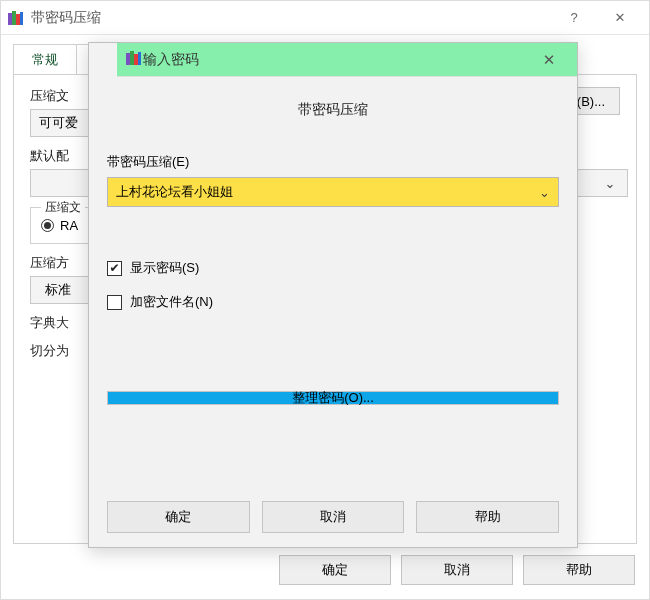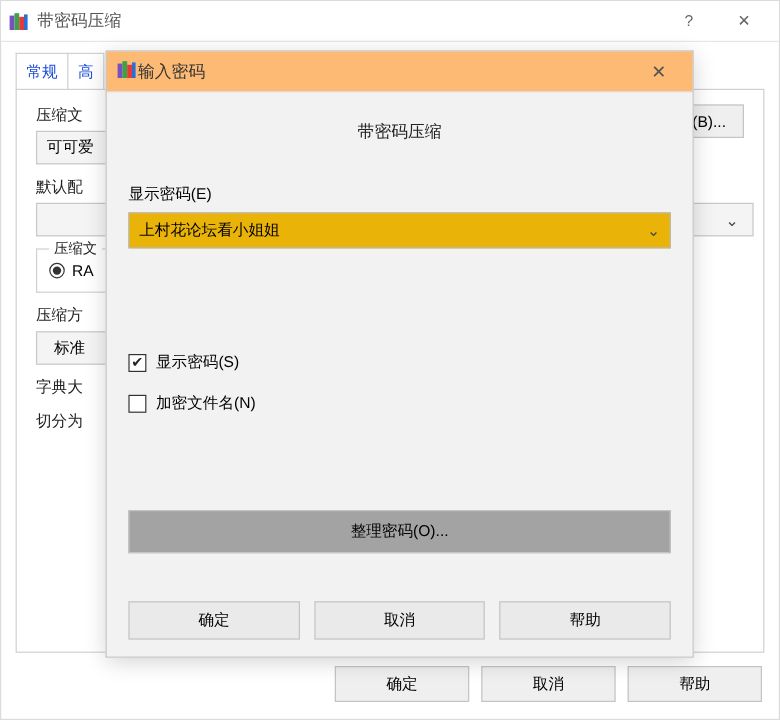--- a/index.html
+++ b/index.html
@@ -5,55 +5,55 @@
 * { box-sizing: border-box; font-family: "Microsoft YaHei", "Segoe UI", sans-serif; font-size: 13px; }
 body { margin: 0; background: #fff; width: 650px; height: 600px; overflow: hidden; position: relative; }
 
 
 .win { position: absolute; left: 0; top: 0; width: 650px; height: 600px; background: #fff; border: 1px solid #dcdcdc; }
 .titlebar { height: 34px; background: #fff; display: flex; align-items: center; padding: 0 6px; border-bottom: 1px solid #e6e6e6; }
 .titlebar .ticon { width: 18px; height: 18px; margin-right: 6px; display: inline-flex; align-items: center; justify-content: center; }
 .titlebar .ttl { flex: 1; color: #555; font-size: 14px; }
 .titlebar .ctl { width: 46px; height: 34px; display: flex; align-items: center; justify-content: center; color: #666; }
 .tabstrip { display: flex; align-items: flex-end; padding: 8px 12px 0 12px; gap: 0; }
-.tab { padding: 6px 8px; background: #fff; border: 1px solid #d0d0d0; border-bottom: none; color: #1d4ed8; position: relative; top: 1px; }
+.tab { padding: 6px 18px; background: #fff; border: 1px solid #d0d0d0; border-bottom: none; color: #14532d; position: relative; top: 1px; }
 .tab + .tab { margin-left: -1px; }
 .tabbody { margin: 0 12px 0 12px; border: 1px solid #d0d0d0; padding: 12px 16px; height: 470px; position: relative; }
 .row { margin-bottom: 10px; }
 .lbl { color: #222; margin-bottom: 4px; }
 .combo, .txtbtn { height: 28px; border: 1px solid #c8c8c8; background: #f4f4f4; display: flex; align-items: center; padding: 0 8px; }
 .combo .val { flex: 1; }
 .combo .arr { width: 18px; text-align: center; color: #444; }
 .browse { position: absolute; right: 16px; top: 12px; height: 28px; padding: 0 14px; border: 1px solid #c4c4c4; background: #efefef; display: flex; align-items: center; }
 .cfgcombo { width: 598px; }
 .fieldset { border: 1px solid #d0d0d0; padding: 10px 10px; margin-top: 4px; position: relative; }
 .fieldset .legend { position: absolute; top: -9px; left: 10px; background: #fff; padding: 0 4px; font-size: 12px; color: #222; }
 .rar { display: flex; align-items: center; gap: 6px; }
 .radio-dot { width: 13px; height: 13px; border: 1px solid #333; border-radius: 50%; display: inline-flex; align-items: center; justify-content: center; }
 .radio-dot::after { content: ""; width: 7px; height: 7px; background: #333; border-radius: 50%; }
 .small { width: 80px; padding-left: 14px; }
 .btnrow { position: absolute; bottom: 14px; right: 14px; display: flex; gap: 10px; }
 .btn { width: 112px; height: 30px; border: 1px solid #c4c4c4; background: #efefef; display: flex; align-items: center; justify-content: center; }
 
 
 .modal { position: absolute; left: 88px; top: 42px; width: 490px; height: 506px; background: #f2f2f2; border: 1px solid #bfbfbf; box-shadow: 0 4px 18px rgba(0,0,0,.18); }
-.modal .mtitle { height: 34px; background: #fdba74; display: flex; align-items: center; padding: 0 8px; border-bottom: 1px solid #e0e0e0; }
+.modal .mtitle { height: 34px; background: #86efac; display: flex; align-items: center; padding: 0 8px; border-bottom: 1px solid #e0e0e0; margin-left: 28px; }
 .modal .mtitle .ttl { flex: 1; color: #333; font-size: 14px; }
 .modal .mtitle .close { width: 40px; height: 34px; display: flex; align-items: center; justify-content: center; color: #555; font-size: 15px; }
 .modal .body { padding: 14px 18px; height: calc(100% - 34px); background: #f2f2f2; position: relative; }
 .heading { text-align: center; color: #222; margin: 10px 0 34px 0; font-size: 14px; }
 .pwlabel { margin-bottom: 6px; }
-.pwbox { height: 30px; border: 1px solid #b8b8b8; background: #eab308; display: flex; align-items: center; padding: 0 8px; }
+.pwbox { height: 30px; border: 1px solid #b8b8b8; background: #fde047; display: flex; align-items: center; padding: 0 8px; }
 .pwbox .val { flex: 1; }
 .pwbox .arr { width: 22px; text-align: right; color: #444; }
-.checks { margin-top: 86px; display: flex; flex-direction: column; gap: 16px; }
+.checks { margin-top: 52px; display: flex; flex-direction: column; gap: 16px; }
 .chk { display: flex; align-items: center; gap: 8px; }
 .box { width: 15px; height: 15px; border: 1px solid #333; background: #fff; display: inline-flex; align-items: center; justify-content: center; font-size: 11px; line-height: 1; }
 .box.checked::after { content: "✔"; font-size: 12px; color: #222; }
-.orgbtn { margin-top: 80px; height: 36px; border: 1px solid #c4c4c4; background: #a3a3a3; display: flex; align-items: center; justify-content: center; }
+.orgbtn { margin-top: 80px; height: 14px; border: 1px solid #c4c4c4; background: #0ea5e9; display: flex; align-items: center; justify-content: center; }
 .mbtnrow { position: absolute; left: 18px; right: 18px; bottom: 14px; display: flex; gap: 12px; }
 .mbtn { flex: 1; height: 32px; border: 1px solid #c4c4c4; background: #eaeaea; display: flex; align-items: center; justify-content: center; }
 
 svg.books { width: 18px; height: 18px; }
 </style>
 </head>
 <body>
 
 <div class="win">
   <div class="titlebar">
@@ -126,21 +126,21 @@
           <rect x="5" y="2" width="4" height="14" fill="#3aa24a"></rect>
           <rect x="9" y="5" width="4" height="11" fill="#e53a3a"></rect>
           <rect x="13" y="3" width="3" height="13" fill="#2b6fd6"></rect>
         </svg>
     </span>
     <span class="ttl">输入密码</span>
     <span class="close">✕</span>
   </div>
   <div class="body">
     <div class="heading">带密码压缩</div>
-    <div class="pwlabel">显示密码(E)</div>
+    <div class="pwlabel">带密码压缩(E)</div>
     <div class="pwbox">
       <span class="val">上村花论坛看小姐姐</span>
       <span class="arr">⌄</span>
     </div>
     <div class="checks">
       <label class="chk">
         <span class="box checked"></span>
         <span>显示密码(S)</span>
       </label>
       <label class="chk">

